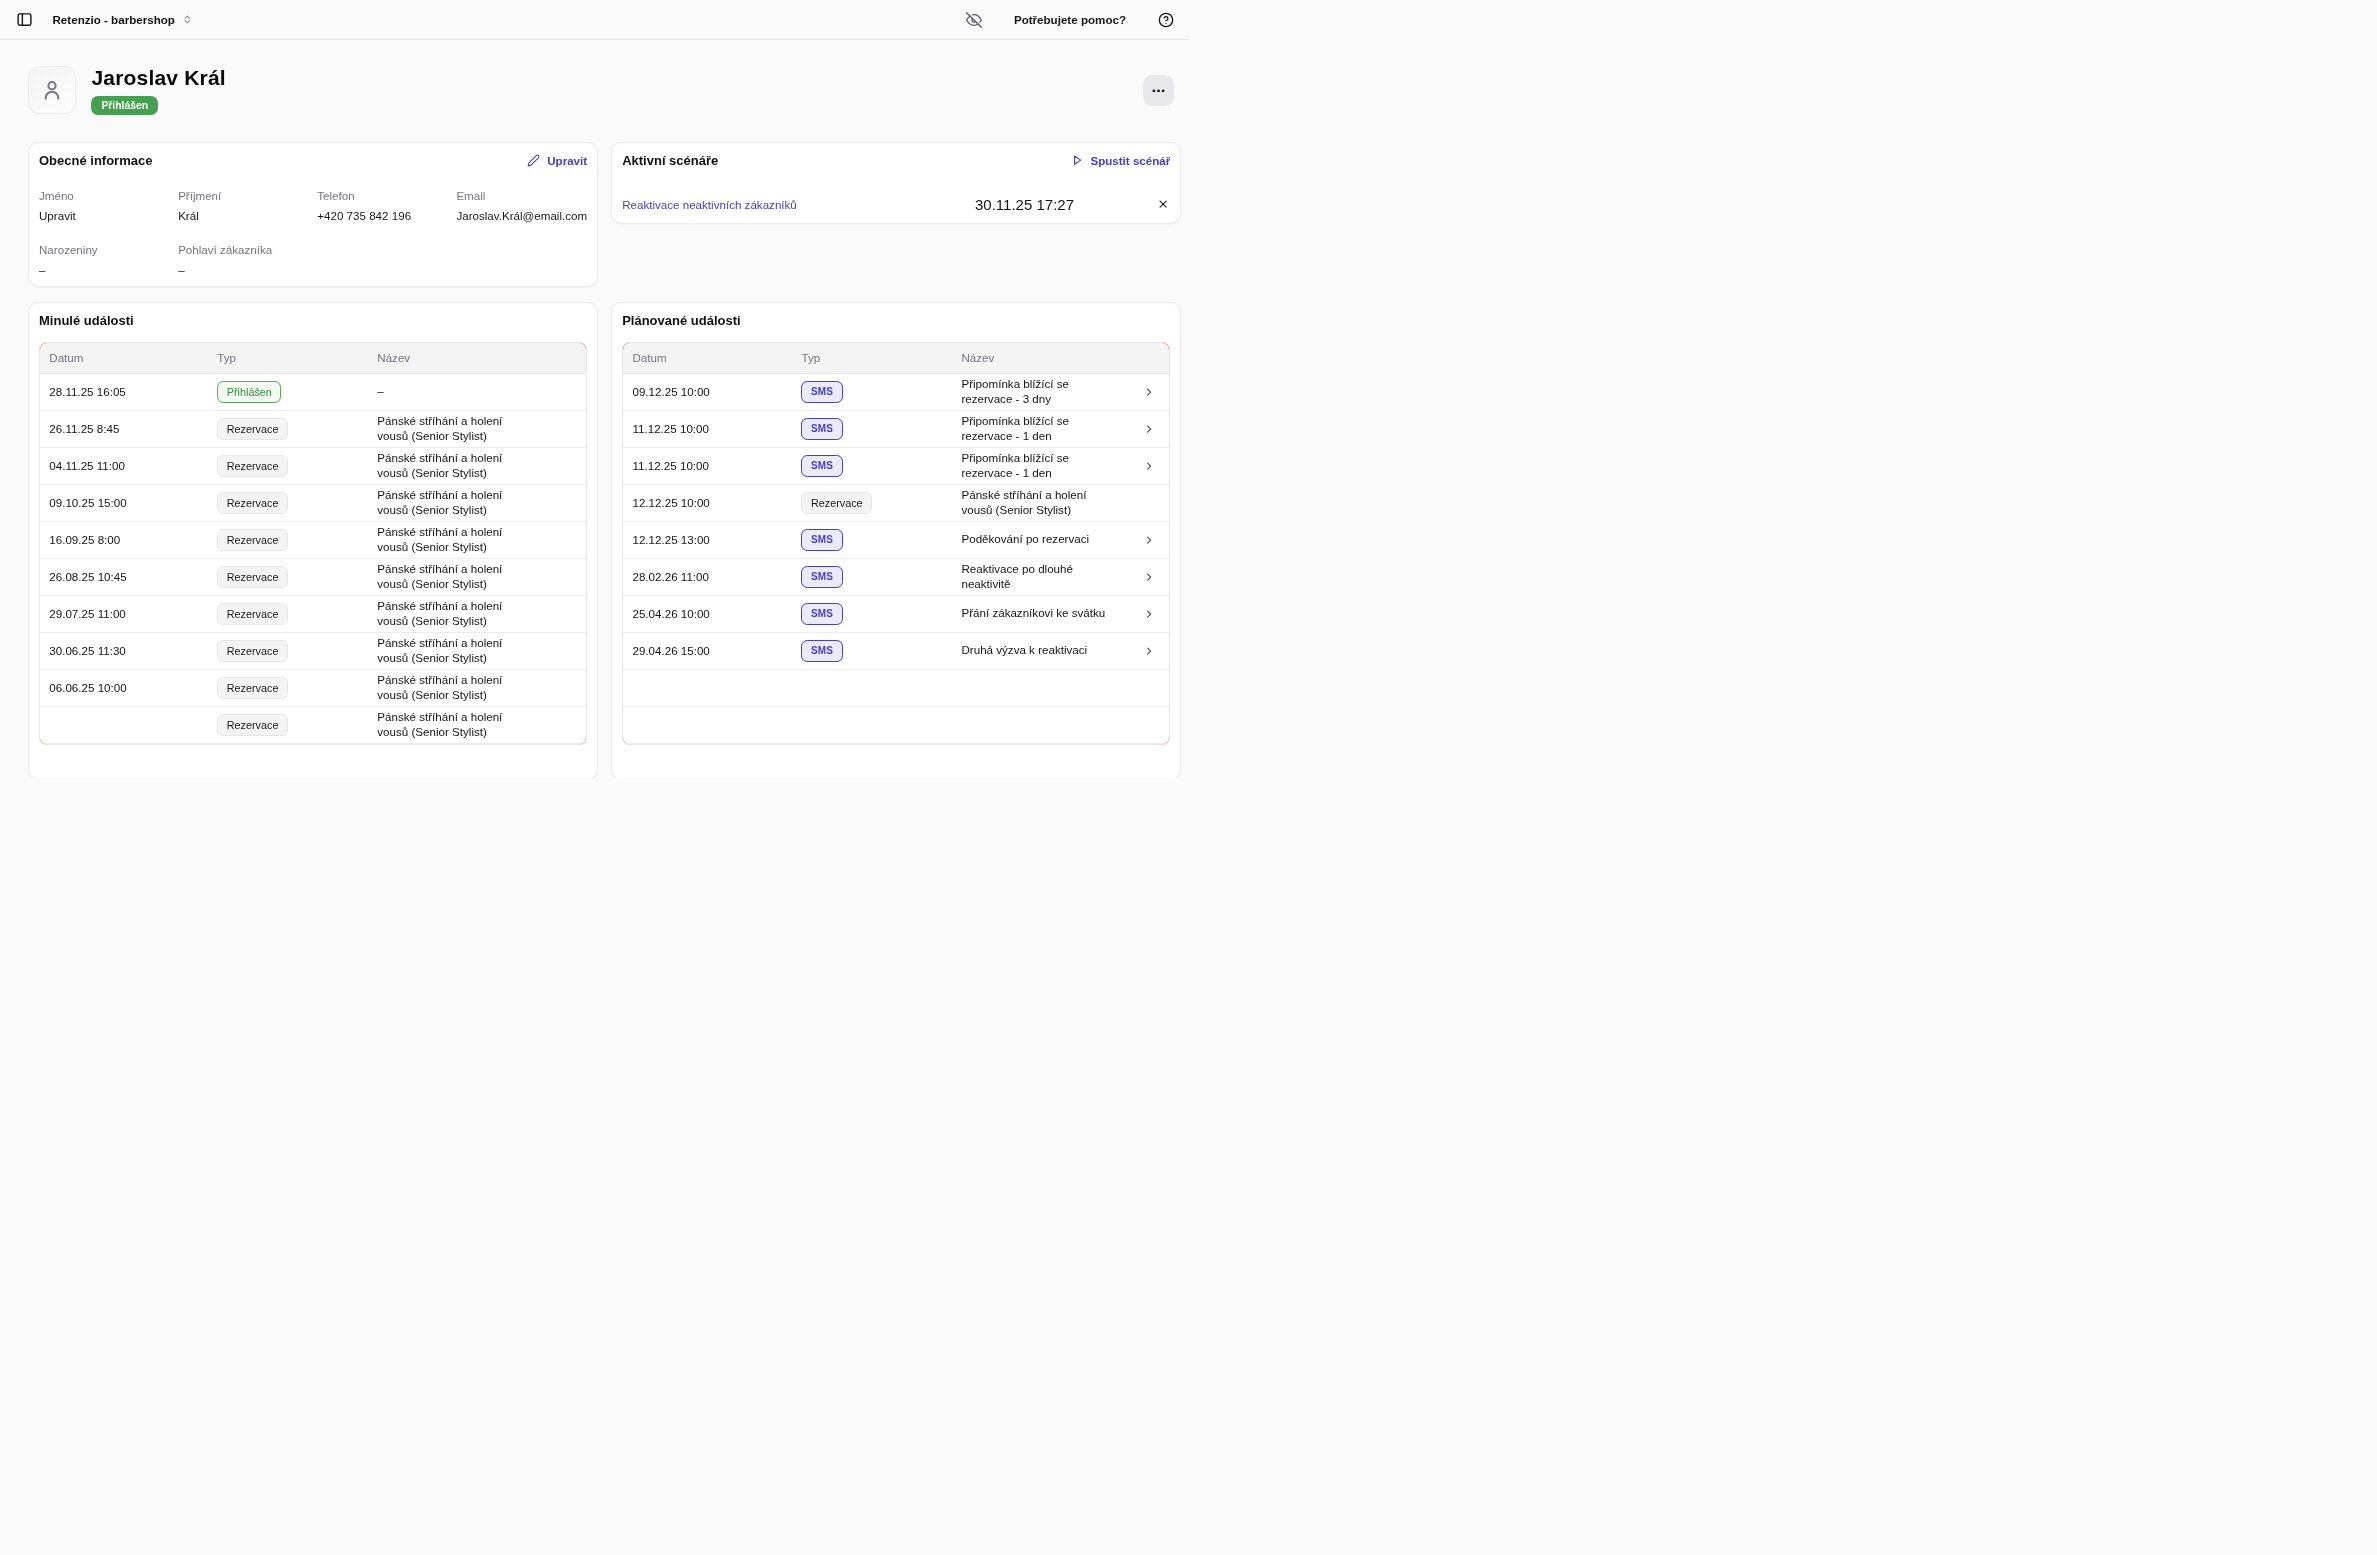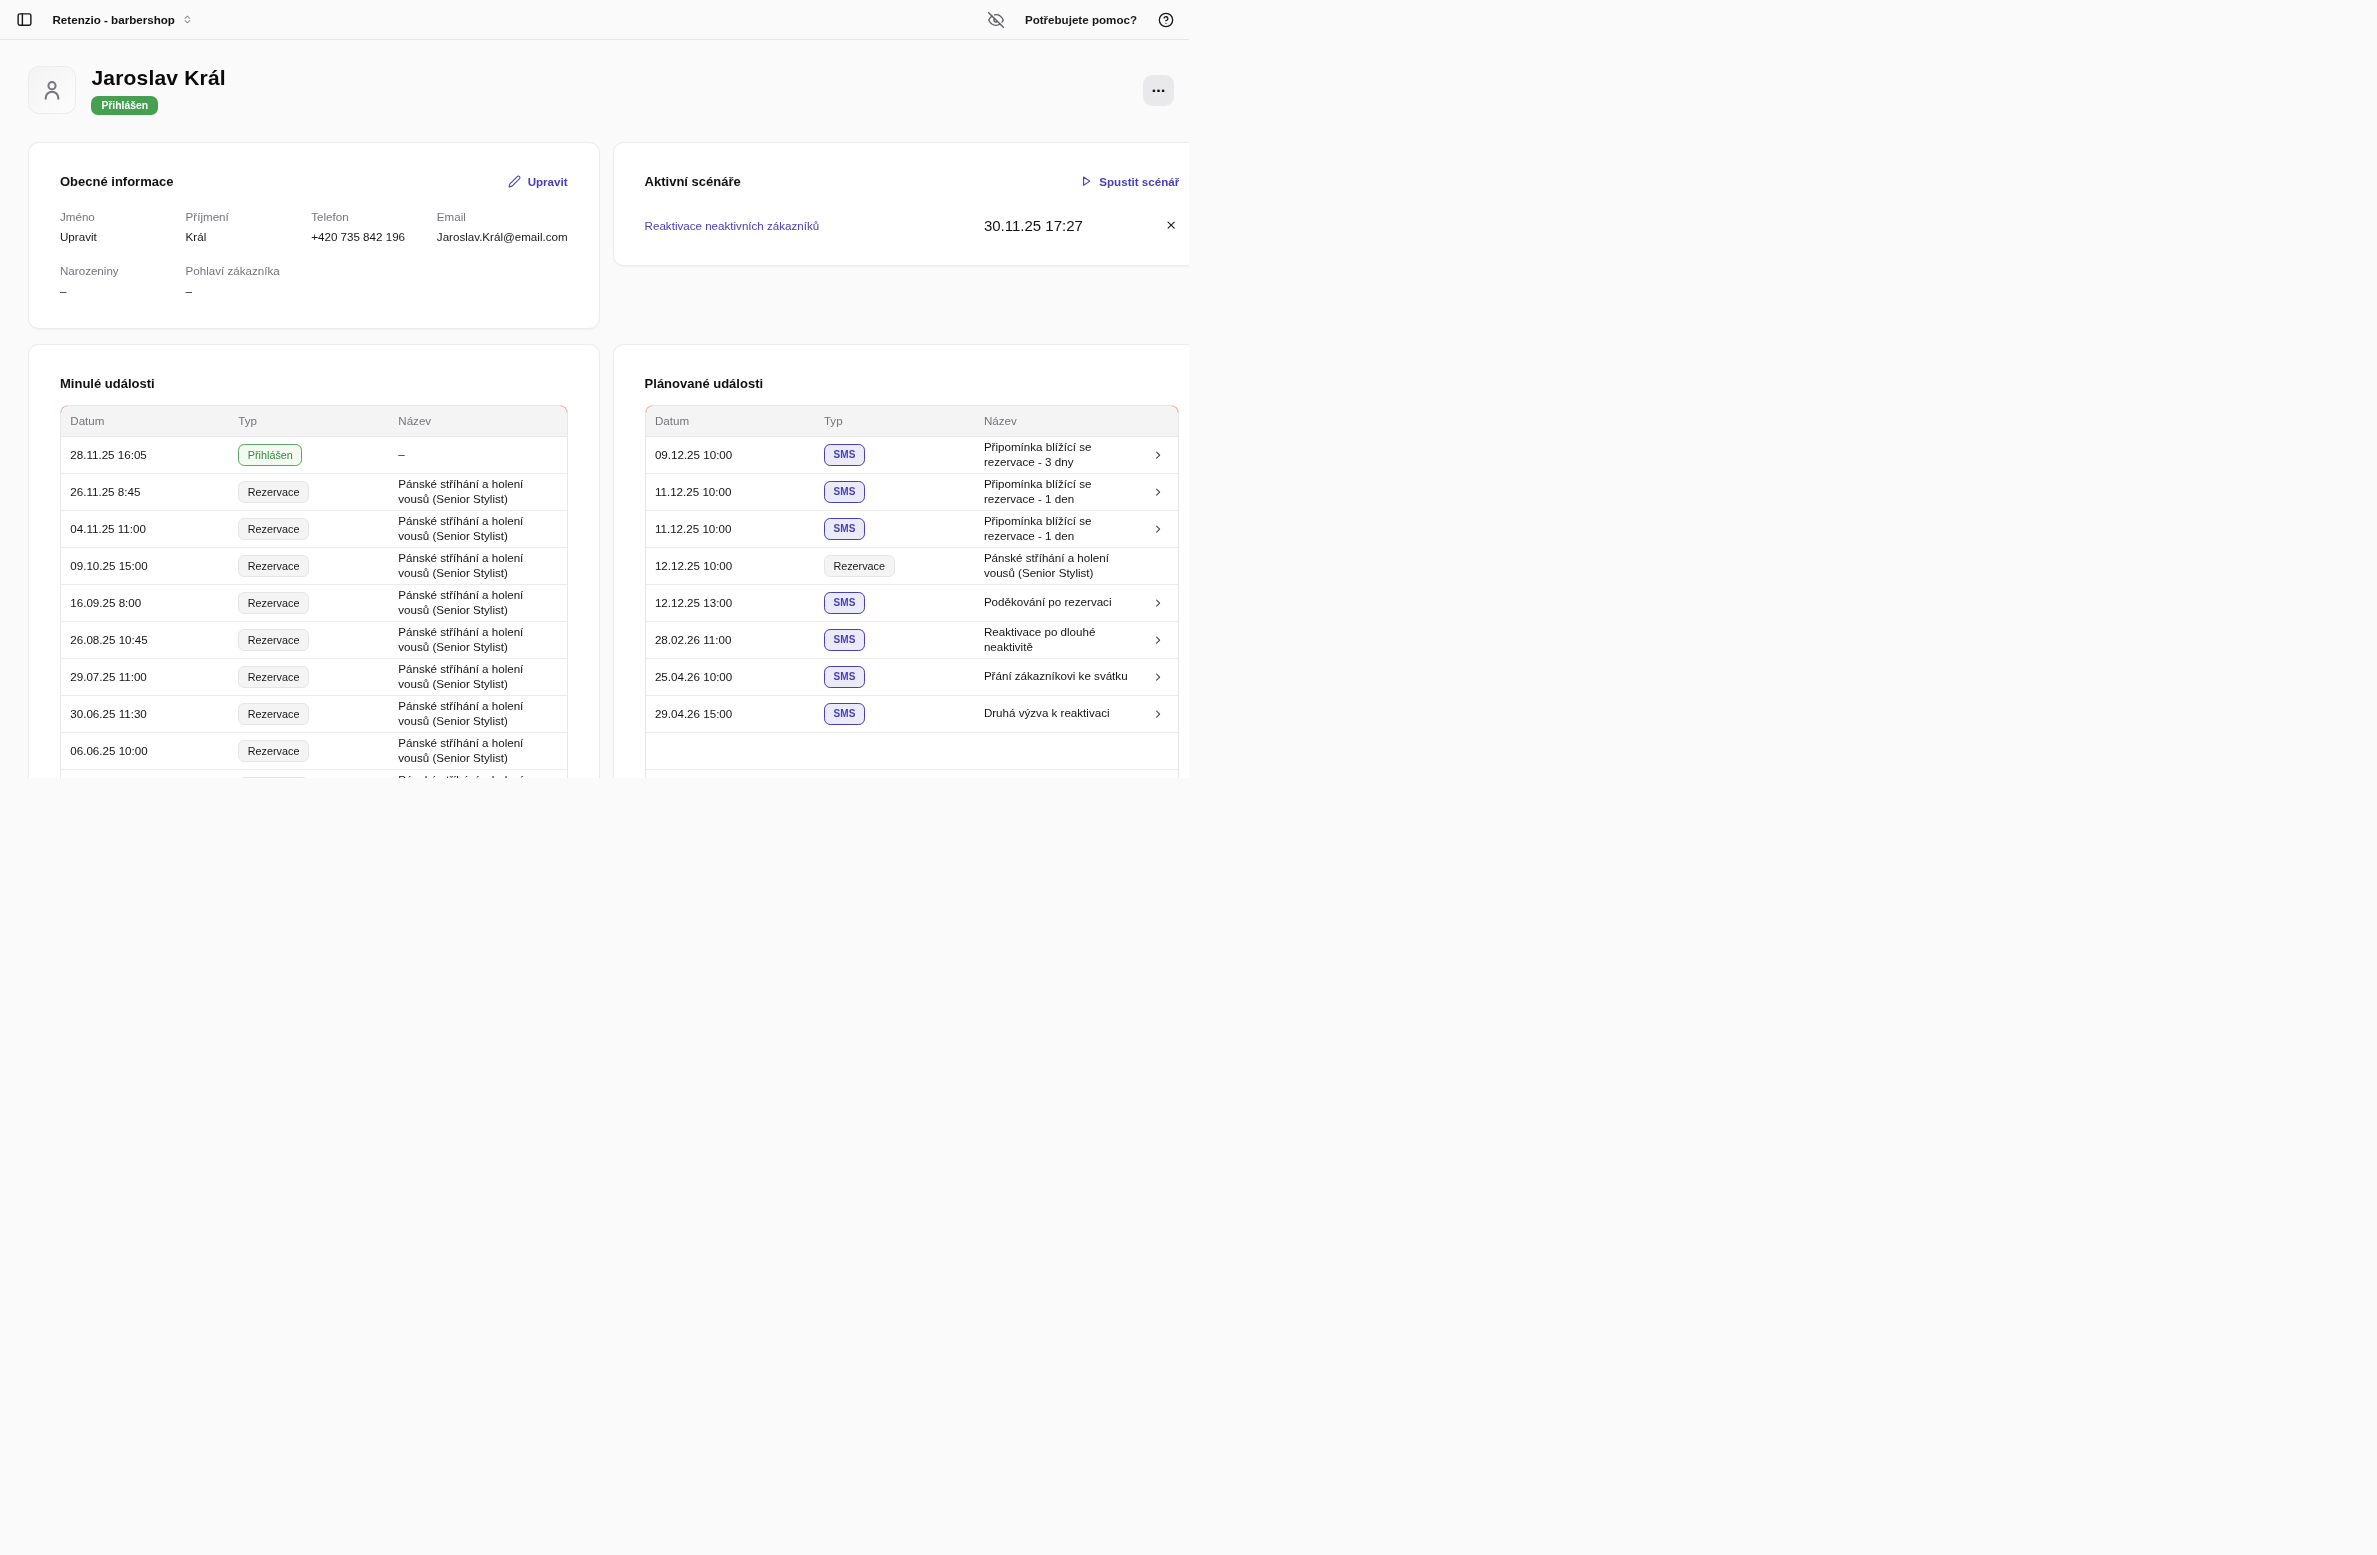--- a/index.html
+++ b/index.html
@@ -12,21 +12,21 @@
   .topbar {
     height:40px; display:flex; align-items:center;
     padding:4px 14px; border-bottom:0.8px solid #e6e6e8; background:#fafafa;
   }
   .icon-btn {
     background:none; border:none; display:inline-flex; align-items:center;
     justify-content:center; cursor:pointer; color:#18181b; padding:1.5px;
   }
   .workspace { display:flex; align-items:center; gap:7px; margin-left:18.5px; cursor:pointer; }
   .workspace-name { font-size:11.6px; font-weight:700; color:#111113; }
-  .topbar-right { margin-left:auto; display:flex; align-items:center; gap:19px; }
+  .topbar-right { margin-left:auto; display:flex; align-items:center; gap:30px; }
   .help-text { font-size:11.6px; font-weight:700; color:#18181b; cursor:pointer; }
   .eyeoff { color:#5a5a63; }
 
   
   .header-row { display:flex; align-items:center; padding:26px 14.7px 0 28px; }
   .avatar {
     width:48px; height:48px; border-radius:10.8px; border:0.8px solid #ececee;
     background:linear-gradient(135deg,#f3f3f4 0%,#fdfdfd 100%);
     display:flex; align-items:center; justify-content:center; flex:0 0 auto;
   }
@@ -41,21 +41,21 @@
     background:#e9e9eb; display:flex; align-items:center; justify-content:center; cursor:pointer;
   }
 
   
   .cards {
     display:grid; grid-template-columns:1fr 1fr; gap:14.7px 13px;
     padding:27px 7.7px 0 28px; align-items:start;
   }
   .card {
     background:#fff; border:0.8px solid #ececee; border-radius:10.8px;
-    padding:31px; box-shadow:0 0.8px 1.5px rgba(20,20,25,.04);
+    padding:10px; box-shadow:0 0.8px 1.5px rgba(20,20,25,.04);
   }
   .card.tall { min-height:478px; }
   .card-head { display:flex; align-items:center; justify-content:space-between; }
   .card-title { font-size:13px; font-weight:700; color:#111113; }
   .link {
     display:inline-flex; align-items:center; gap:7px; background:none; border:none;
     color:#4840bb; font-size:11.6px; font-weight:700; cursor:pointer;
   }
 
   

